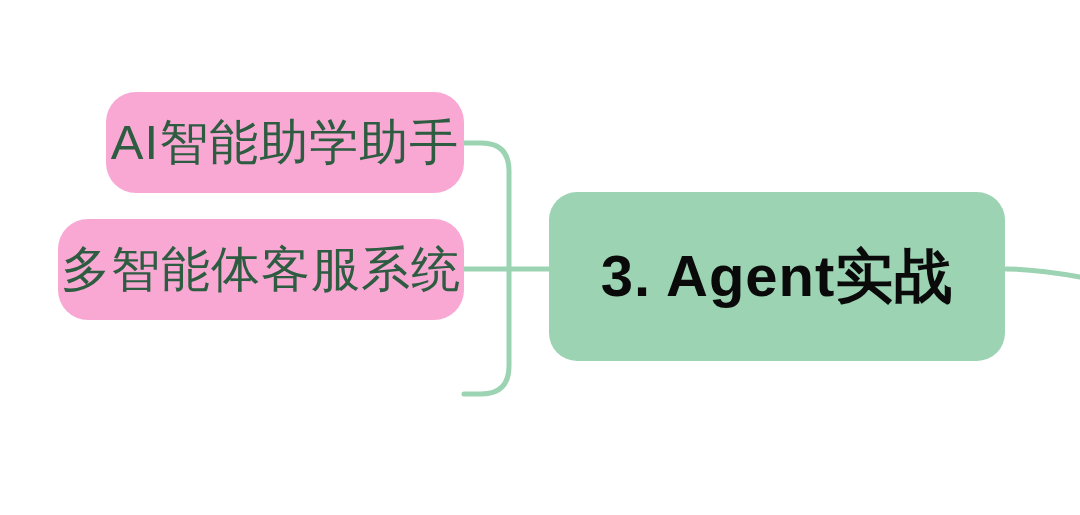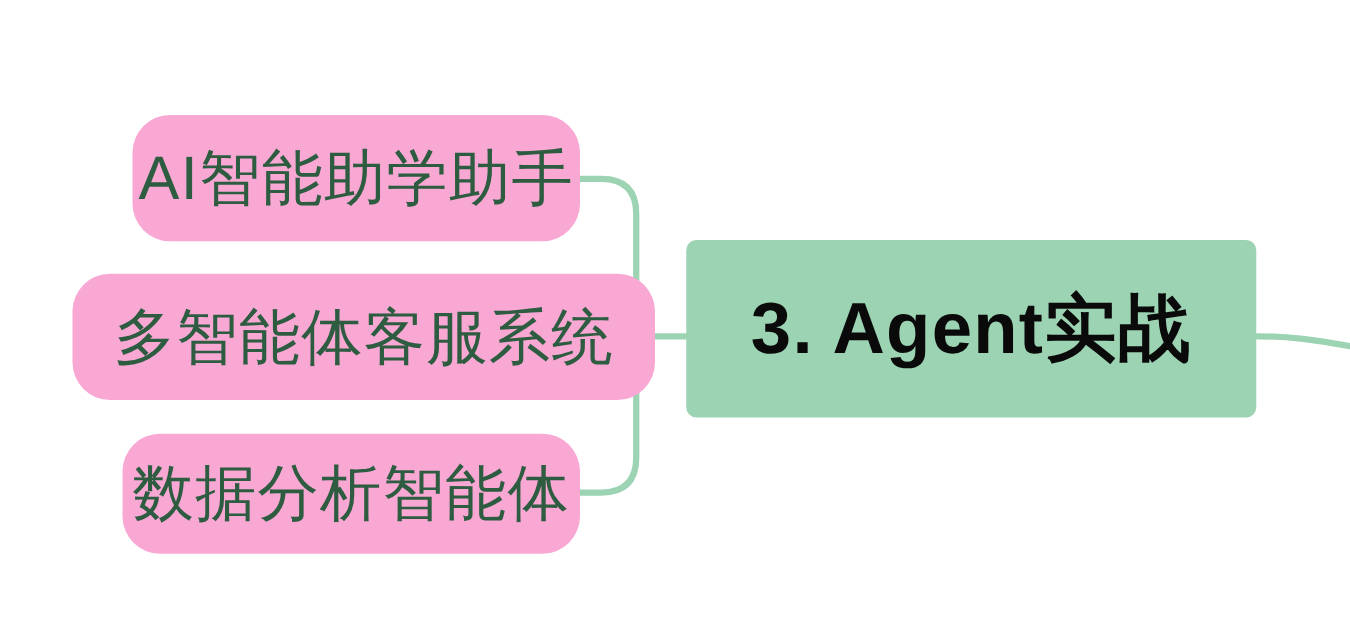--- a/index.html
+++ b/index.html
@@ -36,30 +36,30 @@
     border-radius: 30px;
     color: #2d5c41;
     font-size: 49px;
     font-weight: 500;
     letter-spacing: 1px;
   }
   .node-root {
     left: 549px;
     top: 192px;
     width: 456px;
-    height: 142px;
+    height: 169px;
     background: #9cd3b3;
-    border-radius: 8px;
+    border-radius: 28px;
     color: #0a0a0a;
     font-size: 58px;
     font-weight: 700;
     letter-spacing: 1px;
   }
   .child-1 { left: 106px; top: 92px;  width: 358px; height: 101px; }
-  .child-2 { left: 58px;  top: 219px; width: 466px; height: 101px; }
+  .child-2 { left: 58px;  top: 219px; width: 406px; height: 101px; }
   .child-3 { left: 98px;  top: 347px; width: 366px; height: 96px;  }
   .node-label { pointer-events: none; }
 </style>
 </head>
 <body>
 
 <div class="stage">
 
   <svg class="connectors" viewBox="0 0 1080 515" xmlns="http://www.w3.org/2000/svg">
 
@@ -73,21 +73,18 @@
   </svg>
 
   <div class="node node-child child-1">
     <span class="node-label">AI智能助学助手</span>
   </div>
 
   <div class="node node-child child-2">
     <span class="node-label">多智能体客服系统</span>
   </div>
 
-  <div class="node node-child child-3">
-    <span class="node-label">数据分析智能体</span>
-  </div>
 
   <div class="node node-root">
     <span class="node-label">3. Agent实战</span>
   </div>
 
 </div>
 
 </body></html>

